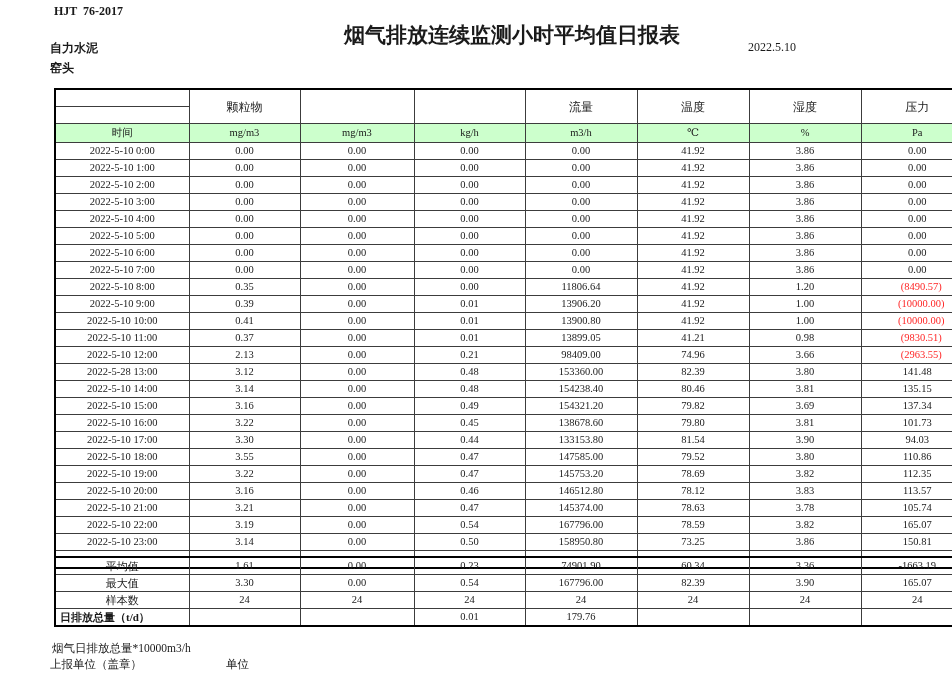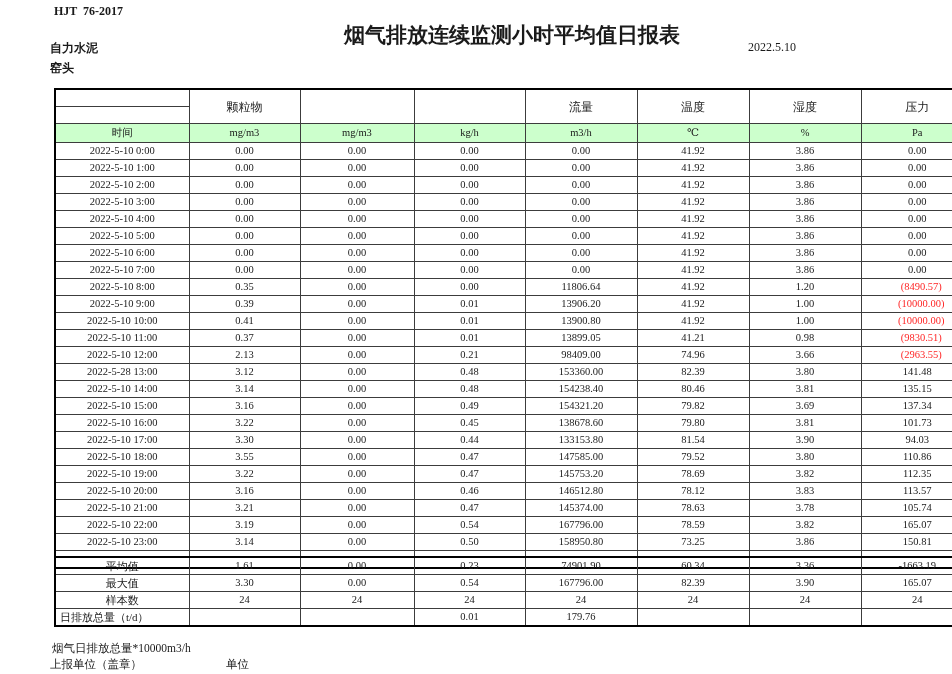--- a/index.html
+++ b/index.html
@@ -20,21 +20,21 @@
   td,th{border:1px solid #3c3c3c;padding:0;text-align:center;vertical-align:middle;
         font-weight:normal;font-size:10.5px;line-height:1;overflow:hidden;white-space:nowrap;}
   .rpt,.sum{border:2px solid #000;}
   .rpt td,.rpt th,.sum td{height:16px;}
   tr.h1a td,tr.h1a th{height:16px;border-bottom-color:#3c3c3c;}
   tr.h1a th{font-size:12px;}
   tr.h1b td{height:16px;}
   tr.units th{height:18px;background:var(--hdr-green,#ccffcc);}
   .neg{color:var(--neg-red,#ff2626);padding-left:8px;}
   .sum tr td:first-child{font-size:11px;}
-  .sum tr.total td:first-child{text-align:left;padding-left:4px;}
+  .sum tr.total td:first-child{text-align:left;padding-left:4px;font-weight:bold;}
   .footnote{position:absolute;left:16px;top:641px;font-size:11.5px;}
   .footline1{position:absolute;left:14px;top:657px;font-size:11.5px;}
   .footline2{position:absolute;left:190px;top:657px;font-size:11.5px;}
 </style>
 </head>
 <body>
 
 <div class="page">
   <div class="std">HJT  76-2017</div>
   <div class="title">烟气排放连续监测小时平均值日报表</div>

